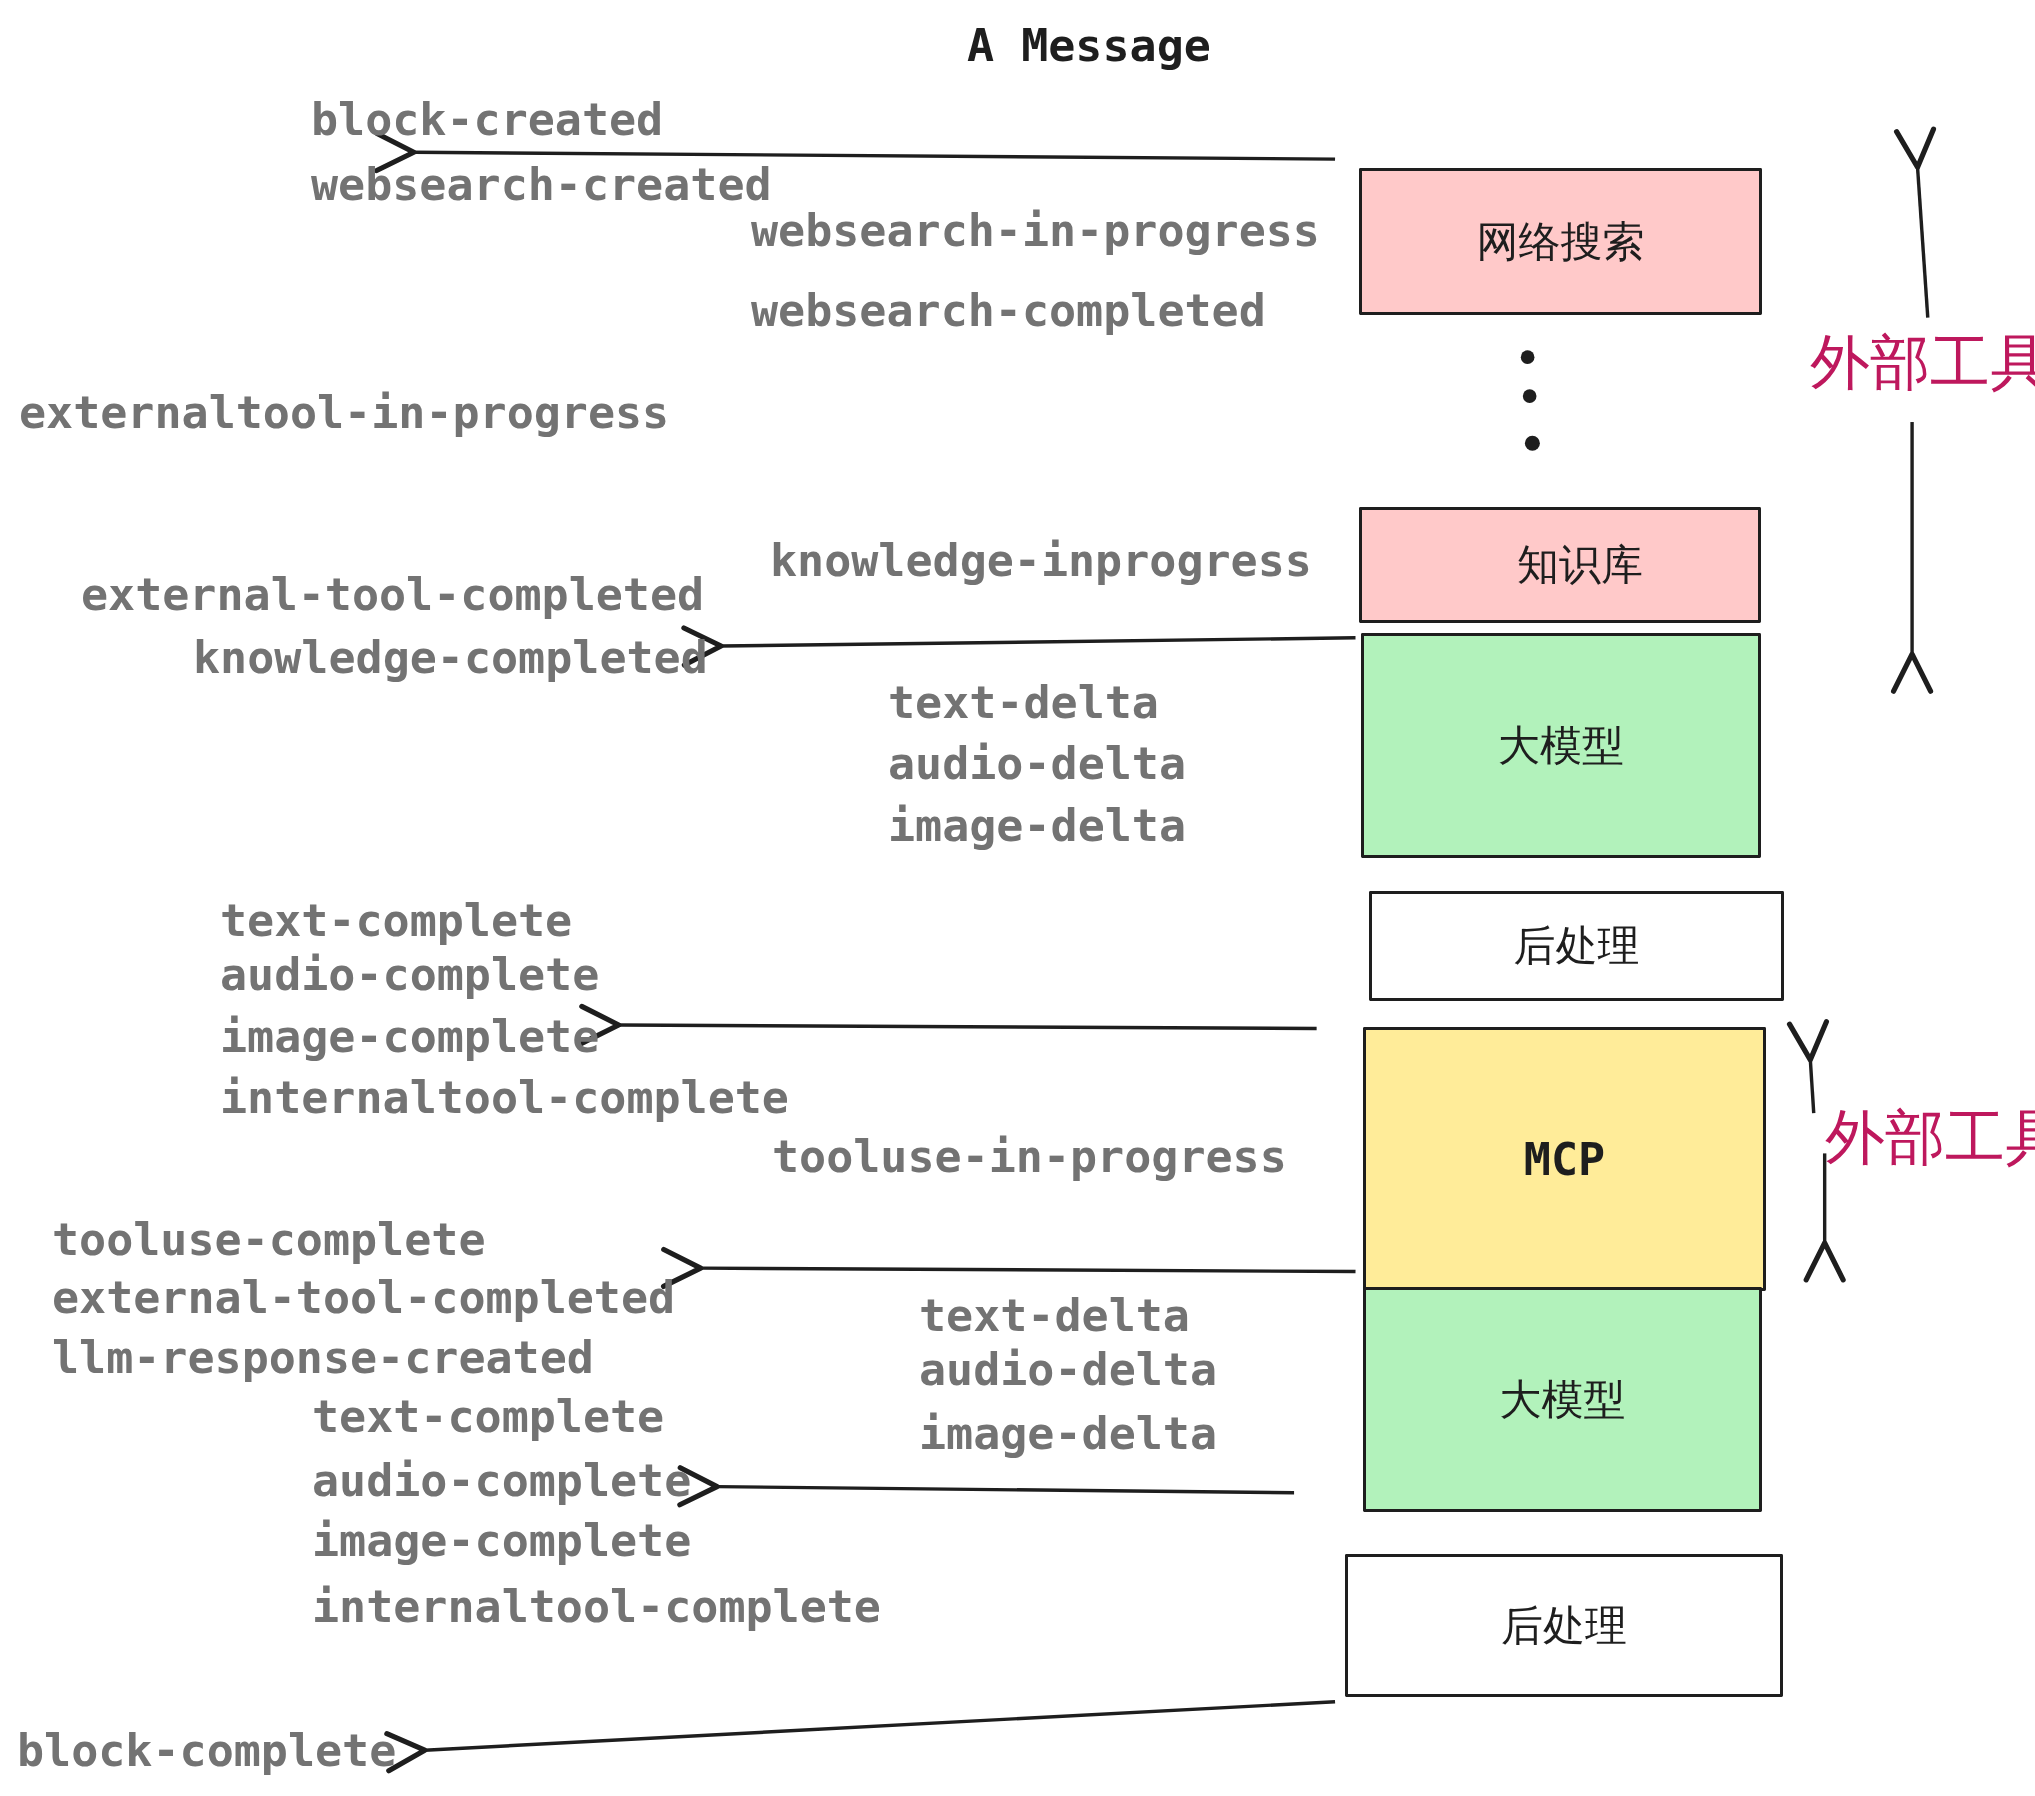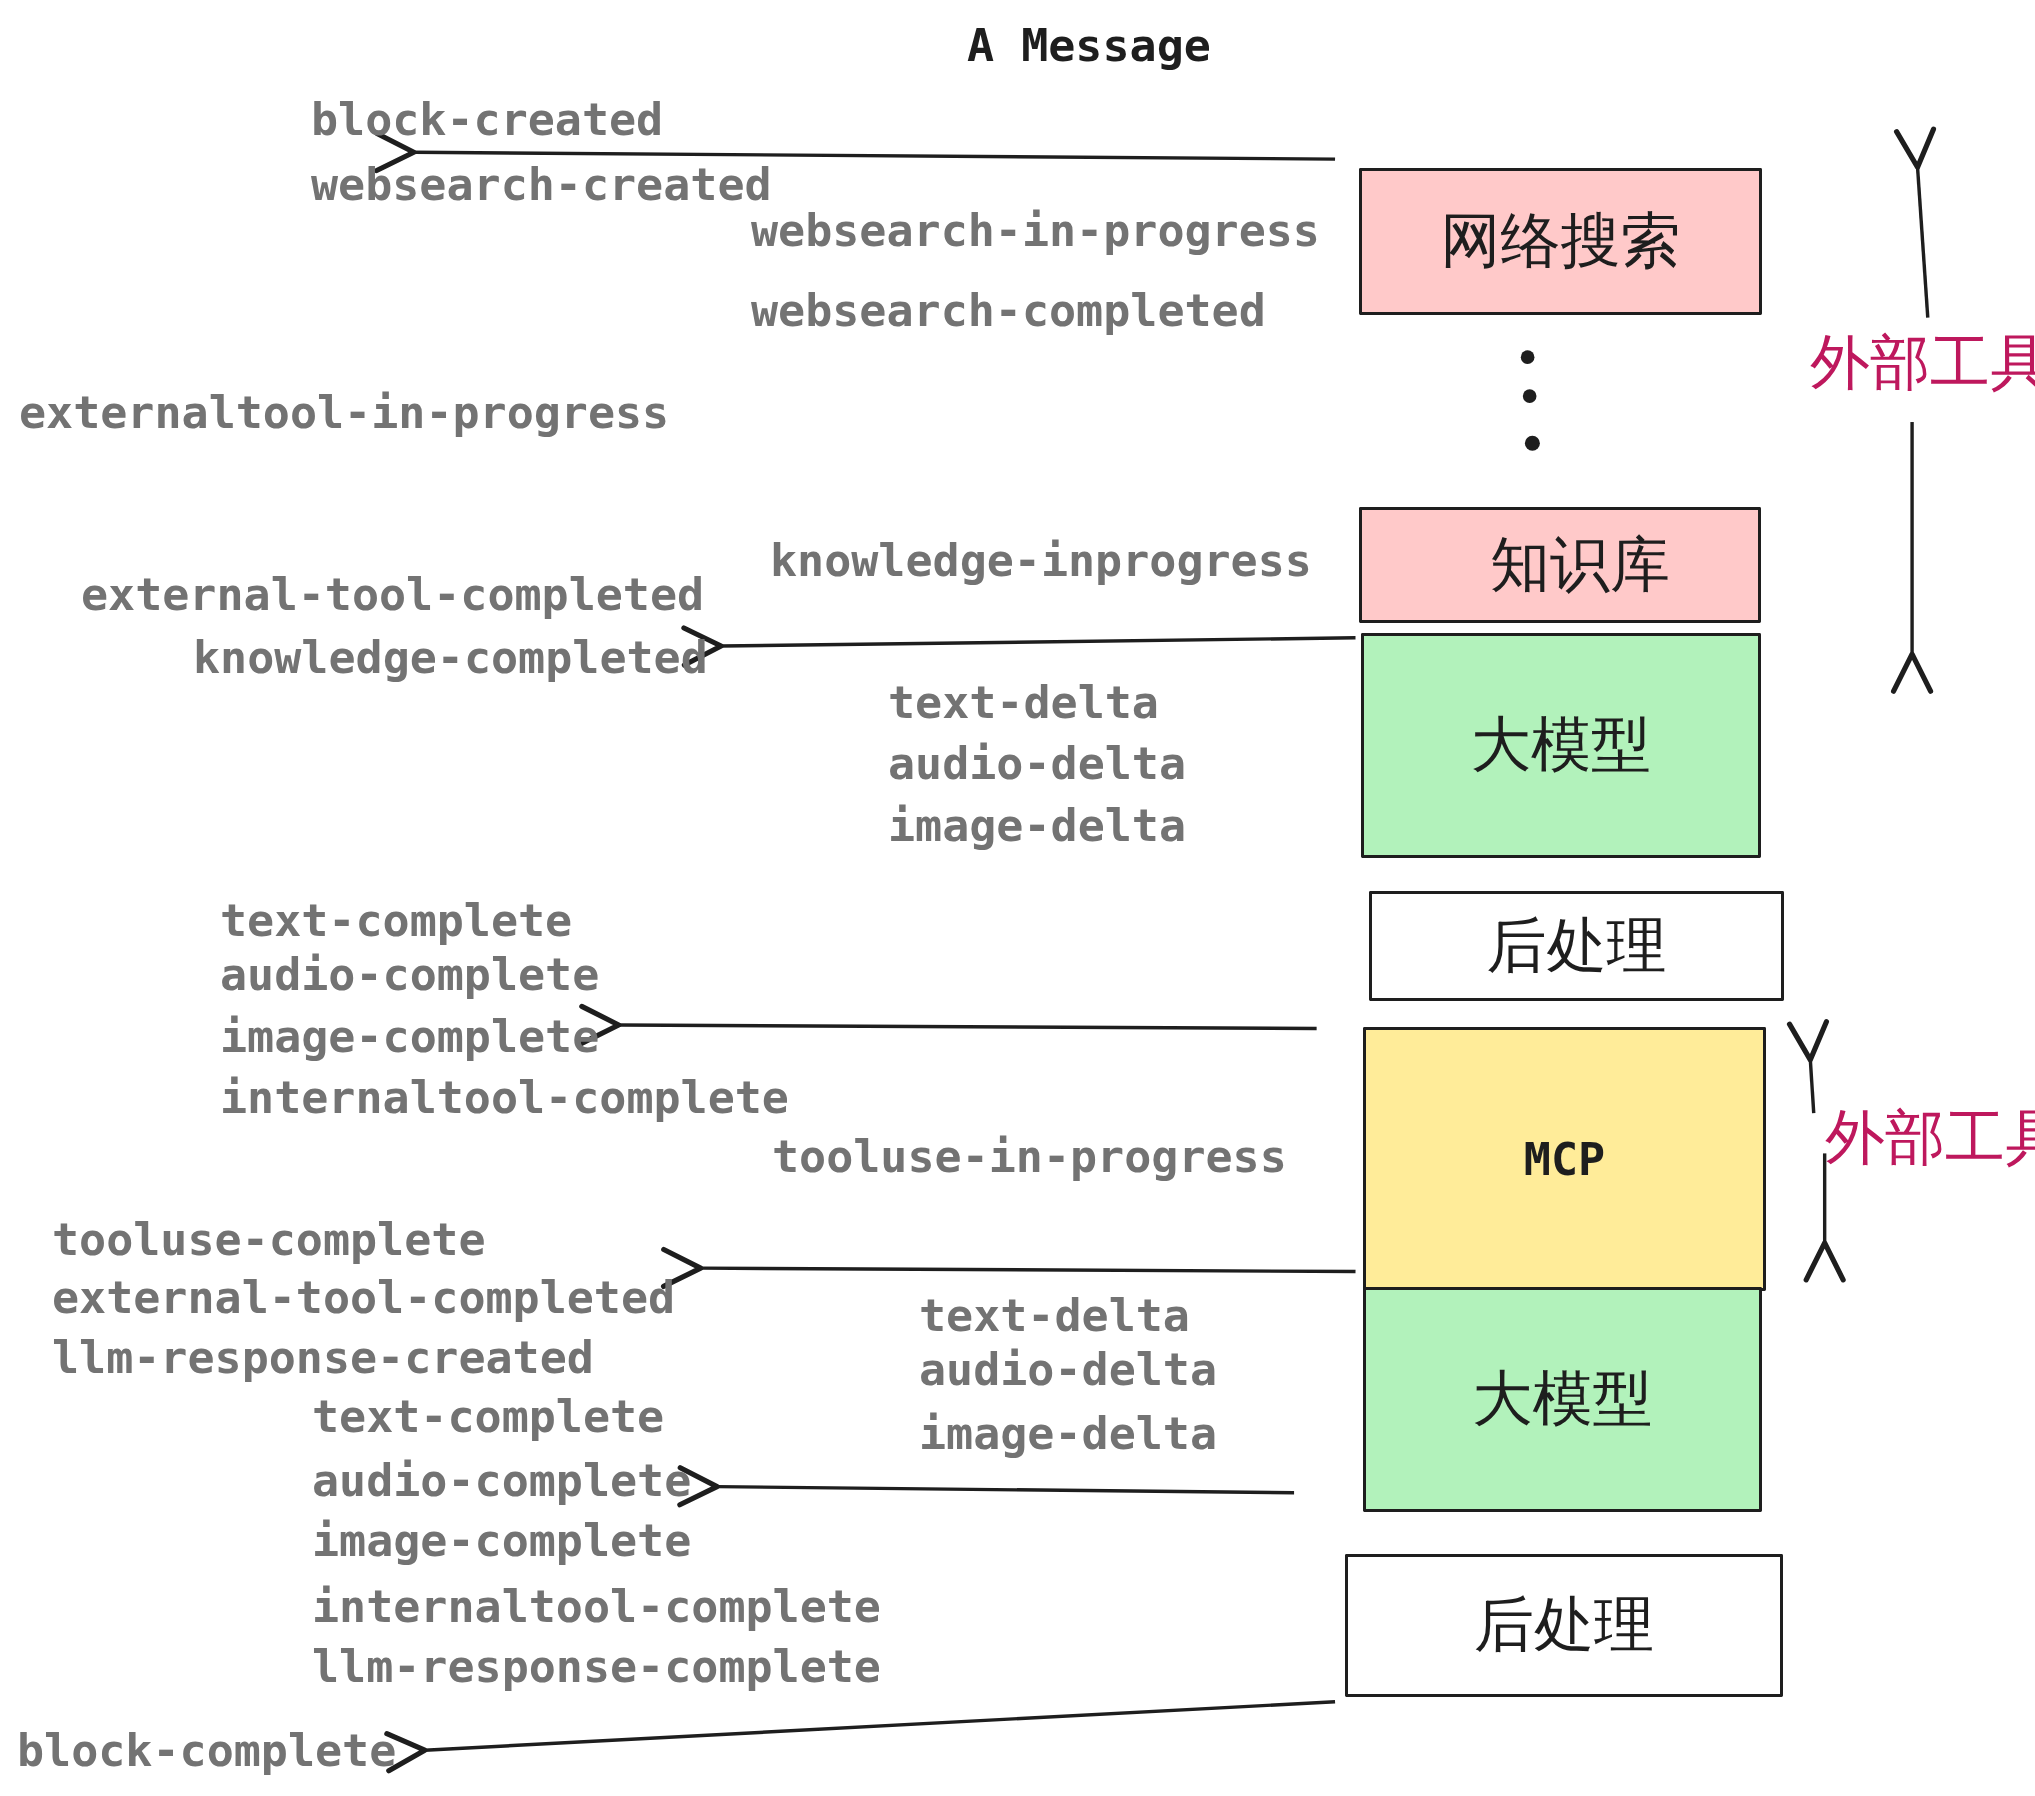--- a/index.html
+++ b/index.html
@@ -19,21 +19,21 @@
     color:#737373;
   }
   .box {
     position:absolute; box-sizing:border-box;
     border:3.4px solid #1e1e1e; background:#ffffff;
     display:flex; align-items:center; justify-content:center;
     border-radius:1.4px;
   }
   .box-label {
     font-family:"Liberation Sans", sans-serif;
-    font-size:60px; color:#1e1e1e; white-space:nowrap;
+    font-size:42px; color:#1e1e1e; white-space:nowrap;
   }
   .box-label.mono {
     font-family:"DejaVu Sans Mono", monospace;
     font-weight:bold; font-size:45px;
   }
   .side-label {
     position:absolute; white-space:nowrap;
     font-family:"Liberation Sans", sans-serif;
     font-size:60px; line-height:55px; color:#be185d;
   }
@@ -117,17 +117,16 @@
   <div class="ev" style="left:52px;top:1212px;">tooluse-complete</div>
   <div class="ev" style="left:52px;top:1270px;">external-tool-completed</div>
   <div class="ev" style="left:52px;top:1330px;">llm-response-created</div>
   <div class="ev" style="left:919px;top:1288px;">text-delta</div>
   <div class="ev" style="left:919px;top:1342px;">audio-delta</div>
   <div class="ev" style="left:919px;top:1406px;">image-delta</div>
   <div class="ev" style="left:312px;top:1389px;">text-complete</div>
   <div class="ev" style="left:312px;top:1453px;">audio-complete</div>
   <div class="ev" style="left:312px;top:1513px;">image-complete</div>
   <div class="ev" style="left:312px;top:1579px;">internaltool-complete</div>
-  <div class="ev" style="left:312px;top:1639px;">llm-response-complete</div>
   <div class="ev" style="left:17px;top:1723px;">block-complete</div>
 
 </div>
 
 
 </body></html>

